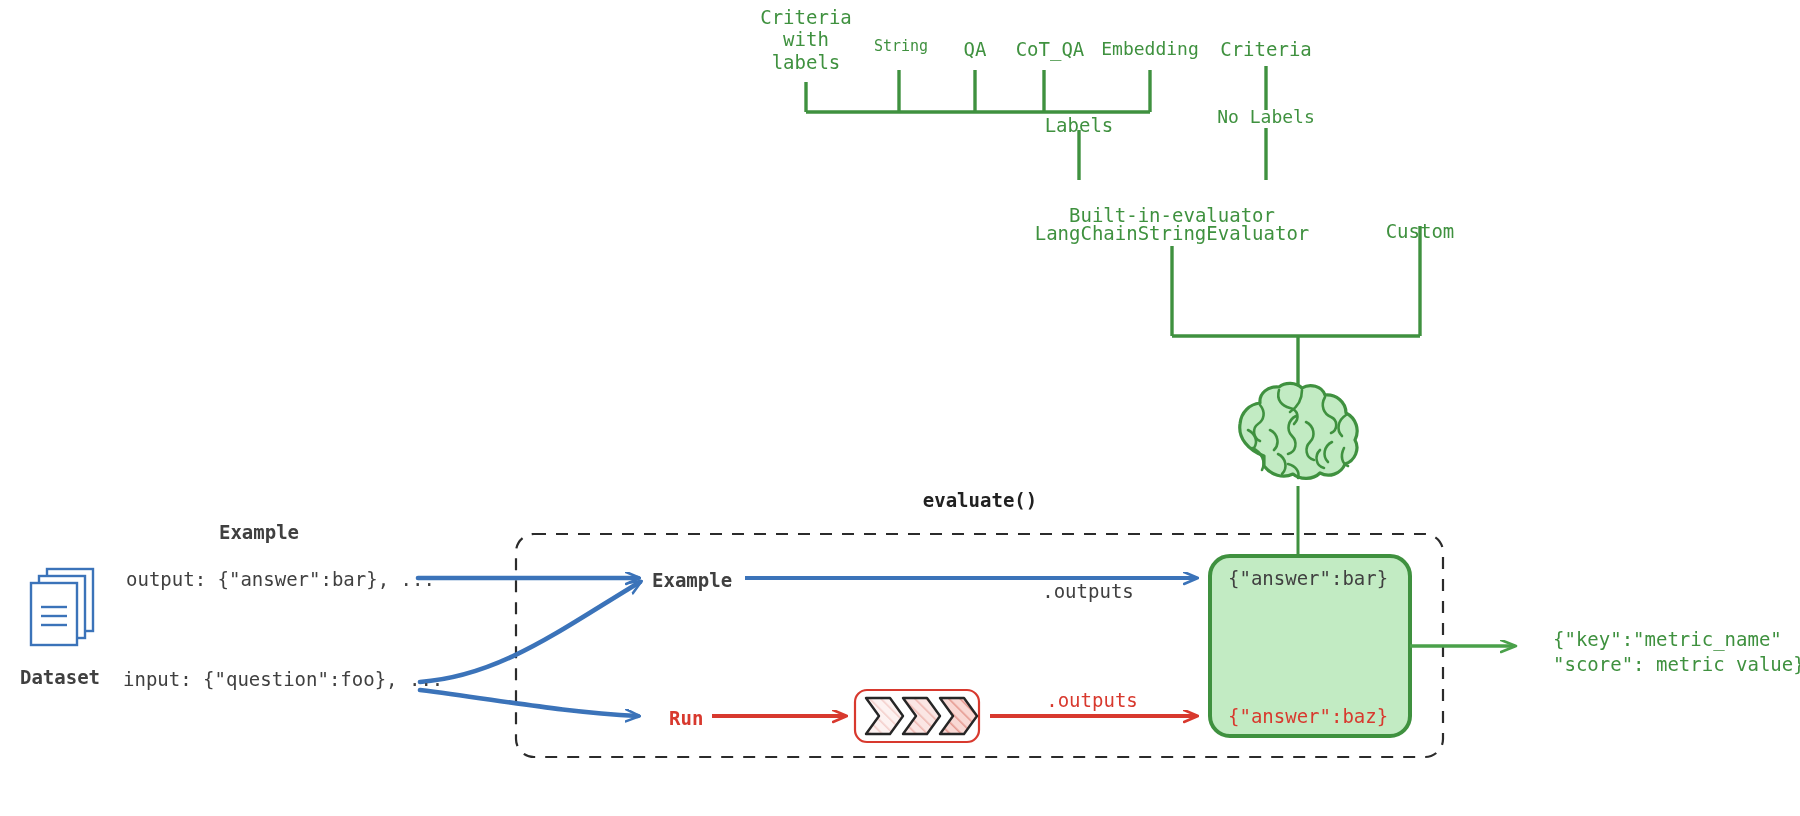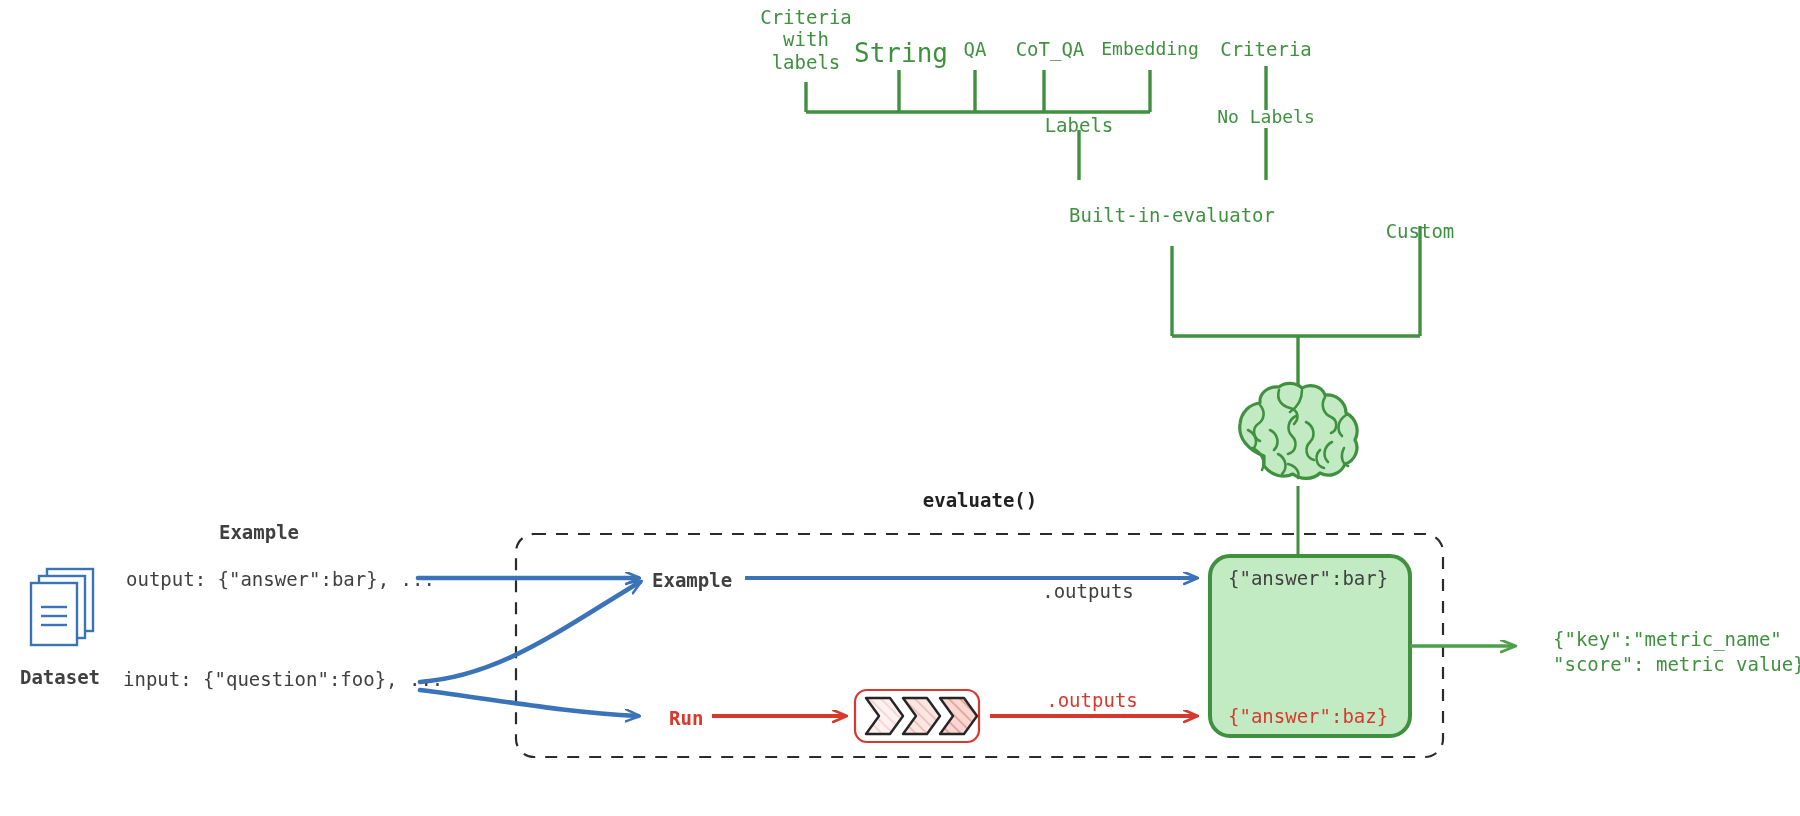--- a/index.html
+++ b/index.html
@@ -118,30 +118,31 @@
     <path d="M990,716 L1196,716" fill="none" stroke="#d8392e" stroke-width="4.2" marker-end="url(#arrowRed)"></path>
 
     <rect x="1210" y="556" width="200" height="180" rx="20" ry="20" fill="#c2ebc3" stroke="#3f913f" stroke-width="4"></rect>
 
     <path d="M1410,646 L1515,646" fill="none" stroke="#4aa14a" stroke-width="3.6" marker-end="url(#arrowGreen)"></path>
   </svg>
 
   <div class="lbl green c" style="left:806px;top:6px;font-size:19px;">Criteria
 with
 labels</div>
-  <div class="lbl green c" style="left:901px;top:38px;font-size:26px;">String</div>
+  <div class="lbl green c" style="left:901px;top:38px;font-size:15px;">String</div>
   <div class="lbl green c" style="left:975px;top:38px;font-size:19px;">QA</div>
   <div class="lbl green c" style="left:1050px;top:38px;font-size:19px;">CoT_QA</div>
   <div class="lbl green c" style="left:1150px;top:38px;font-size:18px;">Embedding</div>
   <div class="lbl green c" style="left:1266px;top:38px;font-size:19px;">Criteria</div>
 
   <div class="lbl green c" style="left:1079px;top:114px;font-size:19px;">Labels</div>
   <div class="lbl green c" style="left:1266px;top:106px;font-size:18px;">No Labels</div>
 
   <div class="lbl green c" style="left:1172px;top:204px;font-size:19px;">Built-in-evaluator</div>
+  <div class="lbl green c" style="left:1172px;top:222px;font-size:19px;">LangChainStringEvaluator</div>
 
   <div class="lbl green c" style="left:1420px;top:220px;font-size:19px;text-align:right;">Custom</div>
 
   <div class="lbl blue c" style="left:60px;top:666px;font-size:19px;font-weight:bold;">Dataset</div>
   <div class="lbl blue c" style="left:259px;top:521px;font-size:19px;font-weight:bold;">Example</div>
   <div class="lbl blue l" style="left:126px;top:568px;font-size:19px;">output: {"answer":bar}, ...</div>
   <div class="lbl blue l" style="left:123px;top:668px;font-size:19px;">input: {"question":foo}, ...</div>
 
   <div class="lbl dark c" style="left:980px;top:489px;font-size:19px;font-weight:bold;">evaluate()</div>
 

